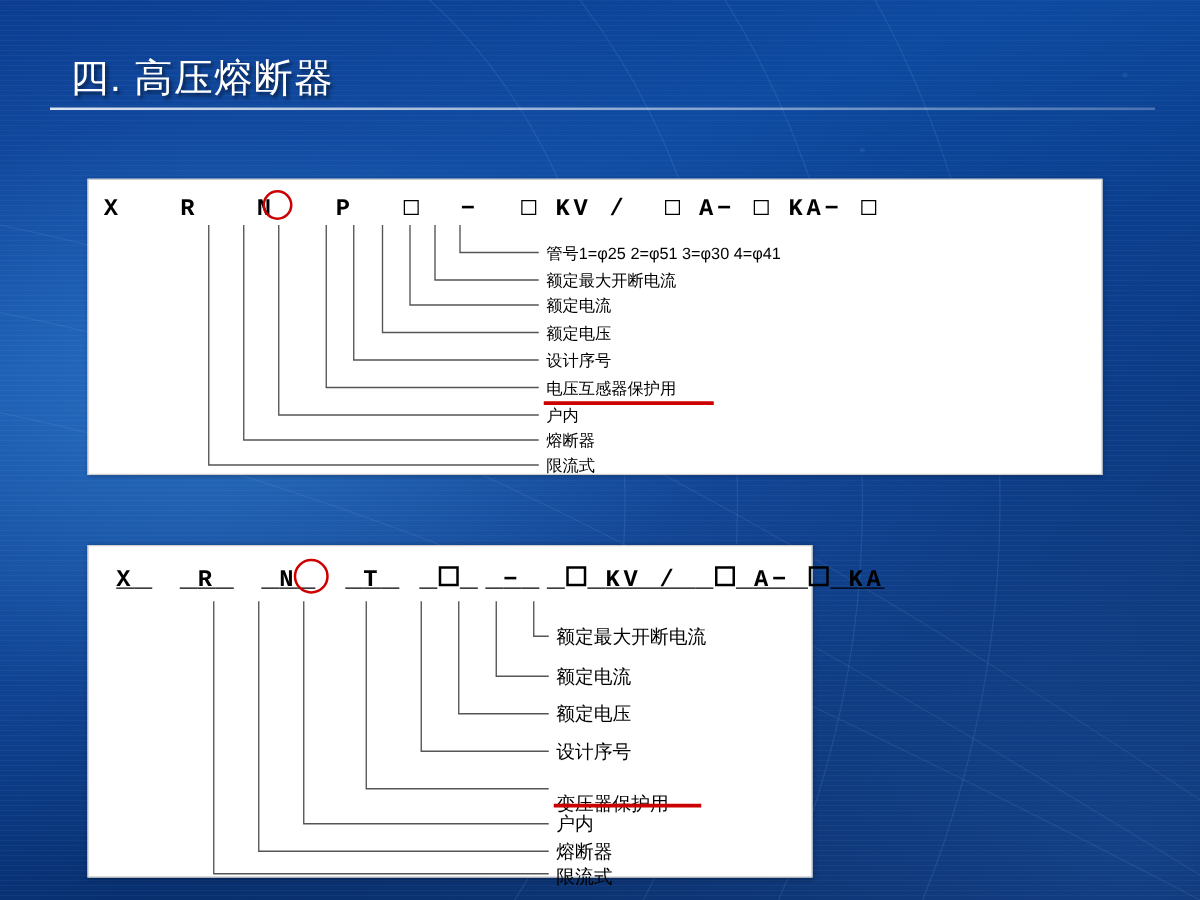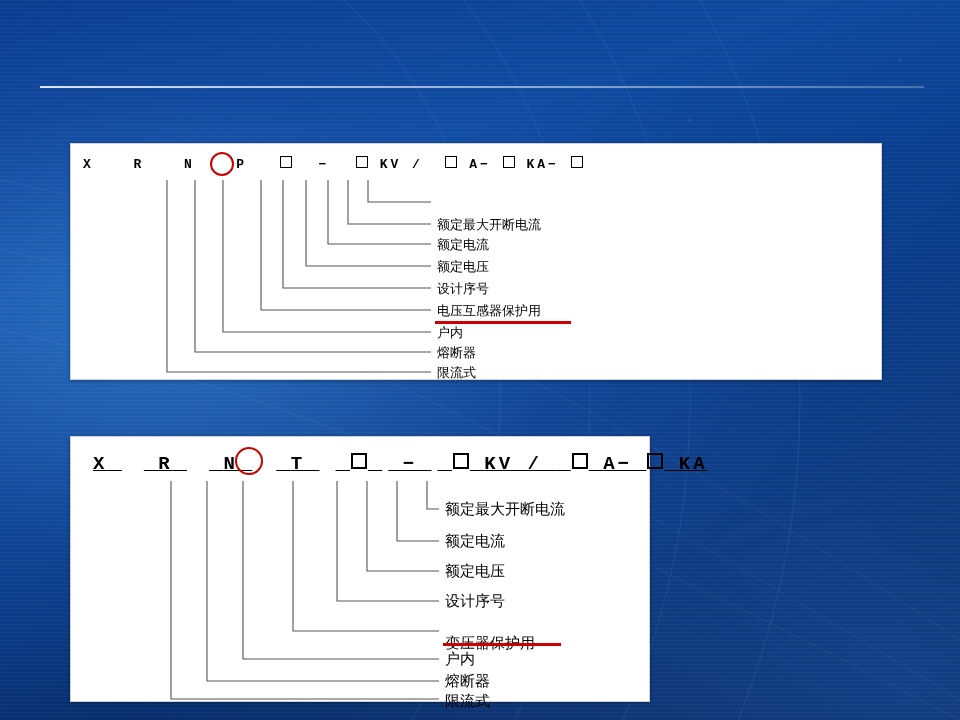--- a/index.html
+++ b/index.html
@@ -79,21 +79,21 @@
 
   .panel svg { display: block; }
 
   .code-row {
     position: absolute;
     font-family: "Liberation Mono", monospace;
     font-weight: bold;
     color: #000;
     white-space: nowrap;
   }
-  .p1-code { left: 12px; top: 12px; font-size: 13px; letter-spacing: 3px; }
+  .p1-code { left: 12px; top: 12px; font-size: 19px; letter-spacing: 3px; }
   .p2-code { left: 22px; top: 16px; font-size: 19px; letter-spacing: 3px; text-decoration: underline; }
 
   .label {
     position: absolute;
     font-family: "Liberation Sans", sans-serif;
     color: #000;
     white-space: nowrap;
   }
   .p1-label { font-size: 13px; }
   .p2-label { font-size: 15px; }
@@ -136,20 +136,21 @@
       <path d="M0 330 C 240 380, 500 480, 960 720"></path>
     </g>
     <g fill="#ffffff" fill-opacity="0.10">
       <circle cx="690" cy="120" r="2"></circle>
       <circle cx="820" cy="250" r="1.5"></circle>
       <circle cx="900" cy="60" r="2"></circle>
       <circle cx="560" cy="690" r="1.5"></circle>
     </g>
   </svg>
 
+  <div class="title-main">四. 高压熔断器</div>
   <div class="title-rule"></div>
 
 
   <div class="panel panel1">
 
     <div class="code-row p1-code">
       <span>X</span>
       <span style="display:inline-block;width:18px"></span>
       <span>R</span>
       <span style="display:inline-block;width:18px"></span>
@@ -179,20 +180,21 @@
         <path d="M235 36 V 122 H 360"></path>
         <path d="M212 36 V 144 H 360"></path>
         <path d="M190 36 V 166 H 360"></path>
         <path d="M152 36 V 188 H 360"></path>
         <path d="M124 36 V 208 H 360"></path>
         <path d="M96 36 V 228 H 360"></path>
       </g>
       <circle cx="151" cy="20" r="11" fill="none" stroke="#cc0000" stroke-width="2"></circle>
     </svg>
 
+    <div class="label p1-label" style="left:366px; top:50px;">管号1=φ25  2=φ51  3=φ30  4=φ41</div>
     <div class="label p1-label" style="left:366px; top:72px;">额定最大开断电流</div>
     <div class="label p1-label" style="left:366px; top:92px;">额定电流</div>
     <div class="label p1-label" style="left:366px; top:114px;">额定电压</div>
     <div class="label p1-label" style="left:366px; top:136px;">设计序号</div>
     <div class="label p1-label" style="left:366px; top:158px;">电压互感器保护用</div>
     <div class="ul-red" style="left:364px; top:177px; width:136px;"></div>
     <div class="label p1-label" style="left:366px; top:180px;">户内</div>
     <div class="label p1-label" style="left:366px; top:200px;">熔断器</div>
     <div class="label p1-label" style="left:366px; top:220px;">限流式</div>
   </div>

